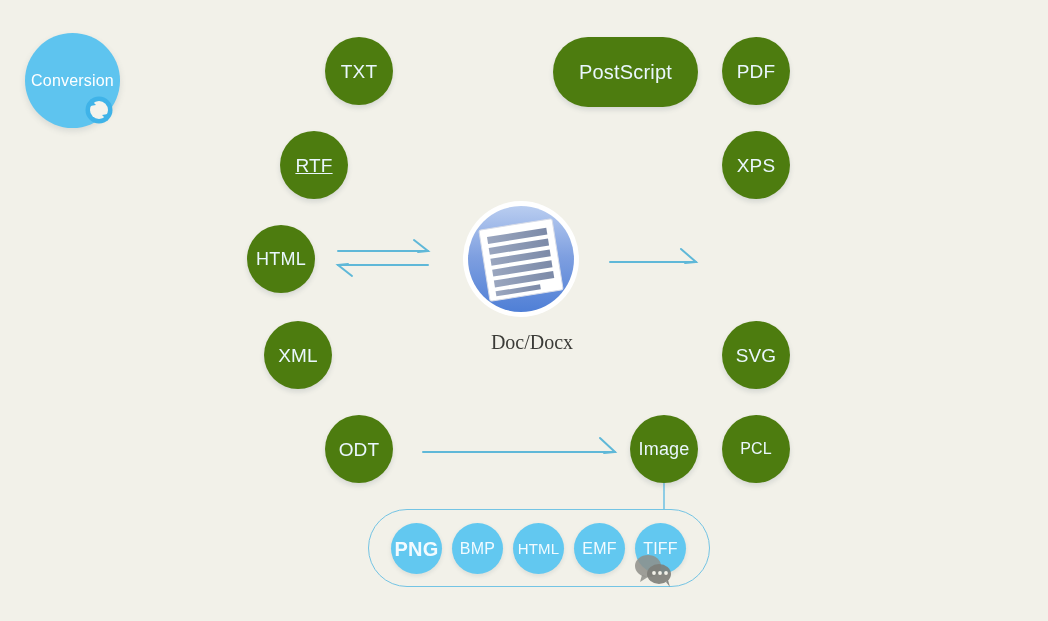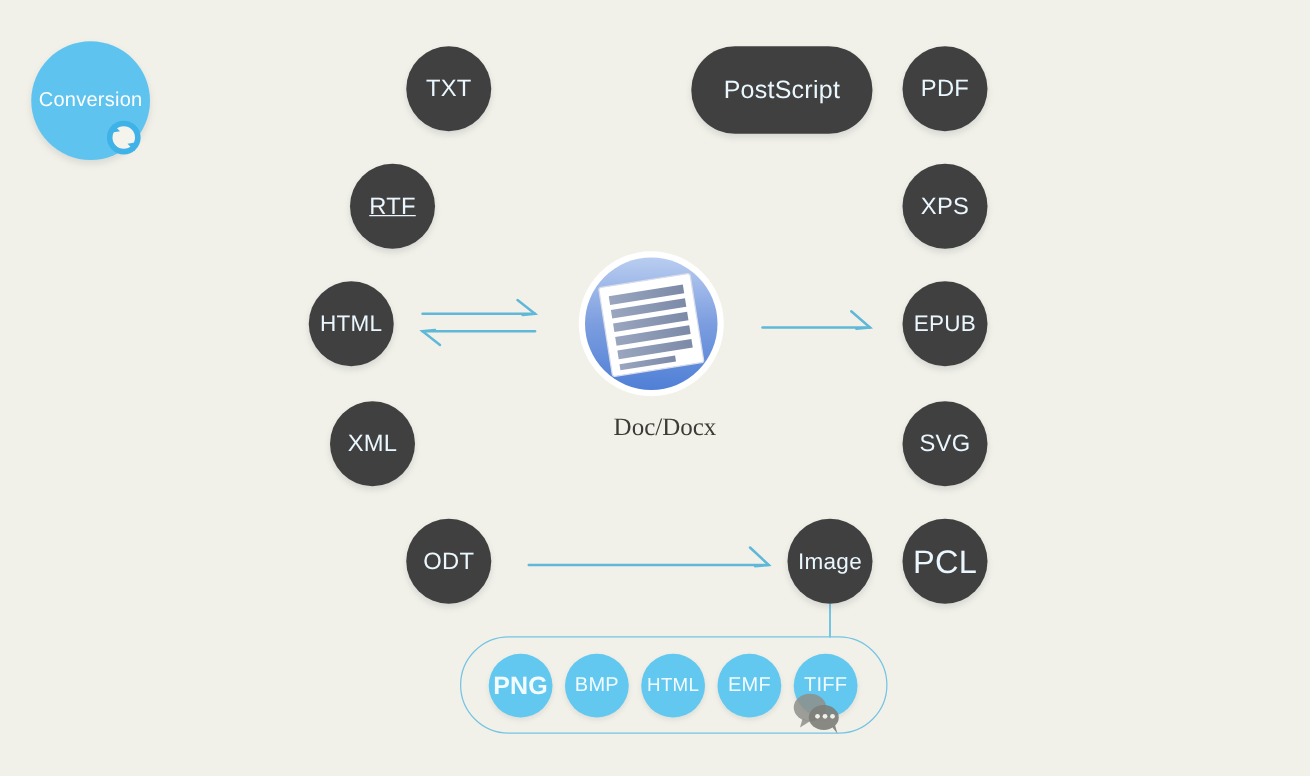--- a/index.html
+++ b/index.html
@@ -28,21 +28,21 @@
     pointer-events: none;
   }
 
   
   .node {
     position: absolute;
     display: flex;
     align-items: center;
     justify-content: center;
     border-radius: 50%;
-    background: #404040;
+    background: #4d7c0f;
     color: #eaf7fe;
     box-shadow: 0 3px 5px rgba(70,90,100,0.16);
     box-sizing: border-box;
     text-align: center;
     line-height: 1;
     white-space: nowrap;
     letter-spacing: .2px;
   }
   .node.pill {
     border-radius: 40px;
@@ -160,23 +160,22 @@
 
   <div class="node" style="left:325px; top:37px; width:68px; height:68px; font-size:19px;">TXT</div>
   <div class="node" style="left:280px; top:131px; width:68px; height:68px; font-size:19px;text-decoration:underline;">RTF</div>
   <div class="node" style="left:247px; top:225px; width:68px; height:68px; font-size:18px;">HTML</div>
   <div class="node" style="left:264px; top:321px; width:68px; height:68px; font-size:19px;">XML</div>
   <div class="node" style="left:325px; top:415px; width:68px; height:68px; font-size:19px;">ODT</div>
 
   <div class="node" style="left:722px; top:37px; width:68px; height:68px; font-size:19px;">PDF</div>
   <div class="node pill" style="left:553px; top:37px; width:145px; height:70px; font-size:20px;">PostScript</div>
   <div class="node" style="left:722px; top:131px; width:68px; height:68px; font-size:19px;">XPS</div>
-  <div class="node" style="left:722px; top:225px; width:68px; height:68px; font-size:18px;">EPUB</div>
   <div class="node" style="left:722px; top:321px; width:68px; height:68px; font-size:19px;">SVG</div>
-  <div class="node" style="left:722px; top:415px; width:68px; height:68px; font-size:26px;">PCL</div>
+  <div class="node" style="left:722px; top:415px; width:68px; height:68px; font-size:16px;">PCL</div>
   <div class="node" style="left:630px; top:415px; width:68px; height:68px; font-size:18px;">Image</div>
 
   <svg class="doc-icon" viewBox="0 0 122 122">
     <defs>
       <linearGradient id="discGrad" x1="0" y1="0" x2="0" y2="1">
         <stop offset="0%" stop-color="#b9cdf0"></stop>
         <stop offset="48%" stop-color="#7e9fe0"></stop>
         <stop offset="100%" stop-color="#4f7fd6"></stop>
       </linearGradient>
       <linearGradient id="lineGrad" x1="0" y1="0" x2="1" y2="0">

